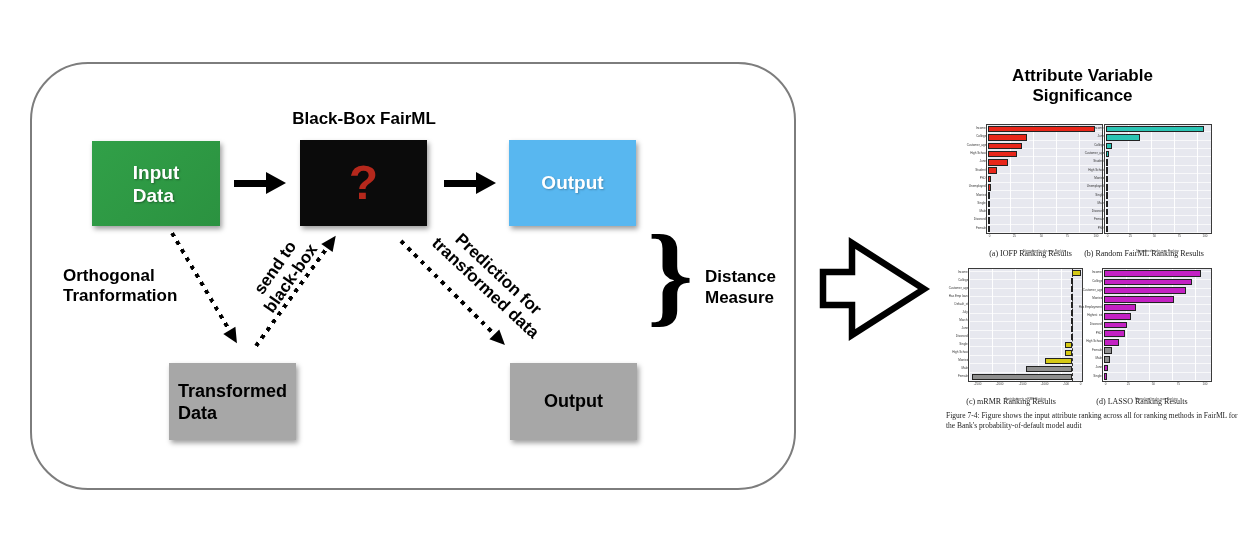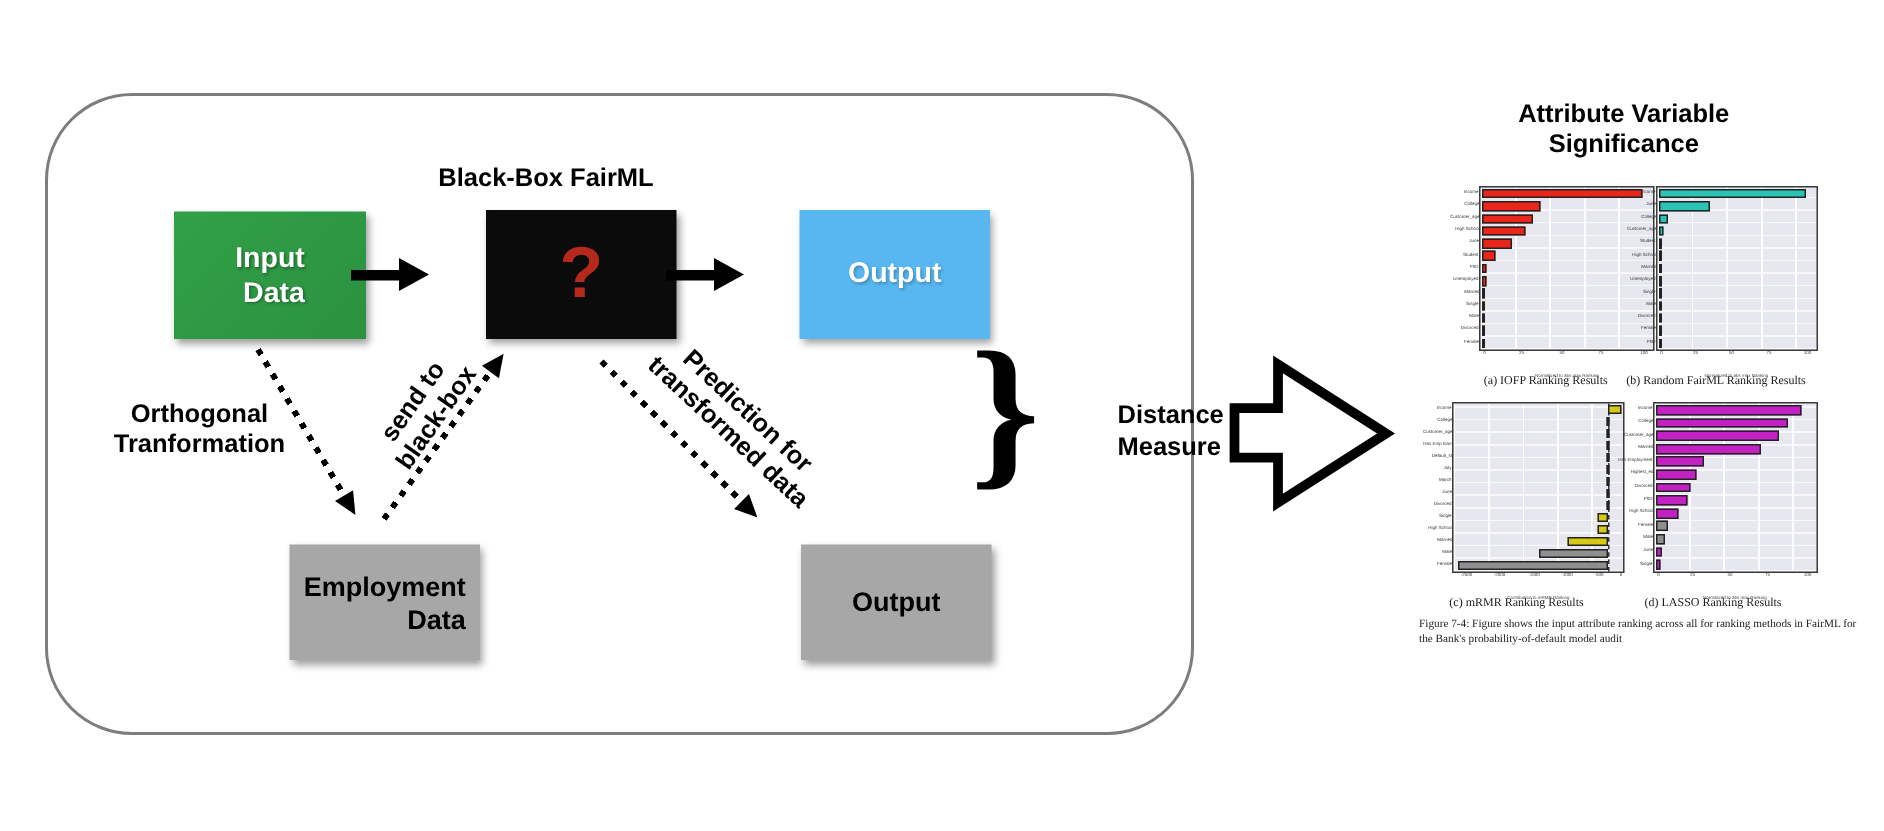--- a/index.html
+++ b/index.html
@@ -6,40 +6,40 @@
   body{font-family:"Liberation Sans",sans-serif;}
   #stage{position:relative;width:1256px;height:554px;background:#fff;overflow:hidden;}
   .abs{position:absolute;}
   .pre{white-space:pre-line;}
 
   
   #page-title{left:110px;top:24px;width:600px;text-align:center;font-size:22px;font-weight:bold;color:#000;letter-spacing:-0.3px;}
   #panel{left:30px;top:62px;width:762px;height:424px;border:2.5px solid #7d7d7d;border-radius:58px;}
   #bbm-label{left:288px;top:109px;width:152px;text-align:center;font-size:17px;font-weight:bold;color:#000;}
 
-  .node{display:flex;align-items:center;justify-content:center;text-align:right;font-weight:bold;box-shadow:2px 3px 5px rgba(0,0,0,.38);margin-left:24px;}
+  .node{display:flex;align-items:center;justify-content:center;text-align:left;font-weight:bold;box-shadow:2px 3px 5px rgba(0,0,0,.38);}
   #input-box{left:92px;top:141px;width:128px;height:85px;background:linear-gradient(135deg,#31a048,#2b9240);color:#fff;font-size:19px;line-height:23px;text-shadow:1px 1px 2px rgba(0,0,0,.35);}
   #black-box{left:300px;top:140px;width:127px;height:86px;background:#0b0b0b;}
   #black-box .q{color:#b5281c;font-size:48px;font-weight:bold;line-height:48px;}
   #output-top{left:509px;top:140px;width:127px;height:86px;background:#58b7f0;color:#fff;font-size:19px;text-shadow:1px 1px 2px rgba(0,0,0,.25);}
   #transformed-box{left:169px;top:363px;width:127px;height:77px;background:#a7a7a7;color:#000;font-size:18px;line-height:22px;}
   #output-bottom{left:510px;top:363px;width:127px;height:77px;background:#a7a7a7;color:#000;font-size:18px;}
 
   .sarrow{height:0;}
   .sarrow .shaft{position:absolute;left:0;top:-3.5px;height:7px;background:#000;}
   .sarrow .head{position:absolute;top:-11px;width:0;height:0;border-top:11px solid transparent;border-bottom:11px solid transparent;border-left:20px solid #000;}
 
   .dot-line{position:absolute;height:4px;transform-origin:0 50%;background:repeating-linear-gradient(90deg,#000 0 4px,transparent 4px 9.5px);}
   .dot-head{position:absolute;right:-13px;top:-5.5px;width:0;height:0;border-left:15px solid #000;border-top:7.5px solid transparent;border-bottom:7.5px solid transparent;}
 
-  #orth-label{left:63px;top:266px;width:140px;text-align:center;font-size:17px;font-weight:bold;line-height:20px;color:#000;}
+  #orth-label{left:63px;top:266px;width:140px;font-size:17px;font-weight:bold;line-height:20px;color:#000;}
   #send-label{left:213px;top:254px;width:140px;text-align:center;font-size:17px;font-weight:bold;line-height:19px;color:#000;transform:rotate(-55deg);}
   #pred-label{left:412px;top:262px;width:160px;text-align:center;font-size:17px;font-weight:bold;line-height:19px;color:#000;transform:rotate(43deg);}
   #brace{left:648px;top:218px;font-family:"Liberation Serif",serif;font-weight:bold;font-size:112px;line-height:112px;color:#000;transform:scaleX(1.05);}
-  #distance-label{left:705px;top:266px;width:100px;font-size:17px;font-weight:bold;line-height:21px;color:#000;margin-left:40px;}
+  #distance-label{left:705px;top:266px;width:100px;font-size:17px;font-weight:bold;line-height:21px;color:#000;}
 
   
   #big-arrow{left:815px;top:236px;}
 
   
   #avs-title{left:990px;top:66px;width:185px;text-align:center;font-size:17px;font-weight:bold;line-height:20px;color:#000;}
   .mc{position:absolute;}
   .mc-title{height:7px;text-align:center;overflow:visible;}
   .mc-title span{display:inline-block;font-size:6px;font-weight:bold;color:#222;white-space:nowrap;transform:scale(.52);transform-origin:center bottom;}
   .mc-body{display:flex;}
@@ -96,21 +96,21 @@
     <div class="dot-head"></div>
   </div>
 
   <div id="orth-label" class="abs pre">Orthogonal
 Tranformation</div>
   <div id="send-label" class="abs pre">send to
 black-box</div>
   <div id="pred-label" class="abs pre">Prediction for
 transformed data</div>
 
-  <div id="transformed-box" class="abs node pre">Employment
+  <div id="transformed-box" class="abs node pre">Transformed
 Data</div>
   <div id="output-bottom" class="abs node">Output</div>
 
   <div id="brace" class="abs">}</div>
   <div id="distance-label" class="abs pre">Distance
 Measure</div>
 
   <svg id="big-arrow" class="abs" width="118" height="106" viewBox="0 0 118 106">
     <polygon points="8,36 37,36 37,7 109,53 37,99 37,69 8,69" fill="#ffffff" stroke="#000000" stroke-width="6.5" stroke-linejoin="miter"></polygon>
   </svg>

